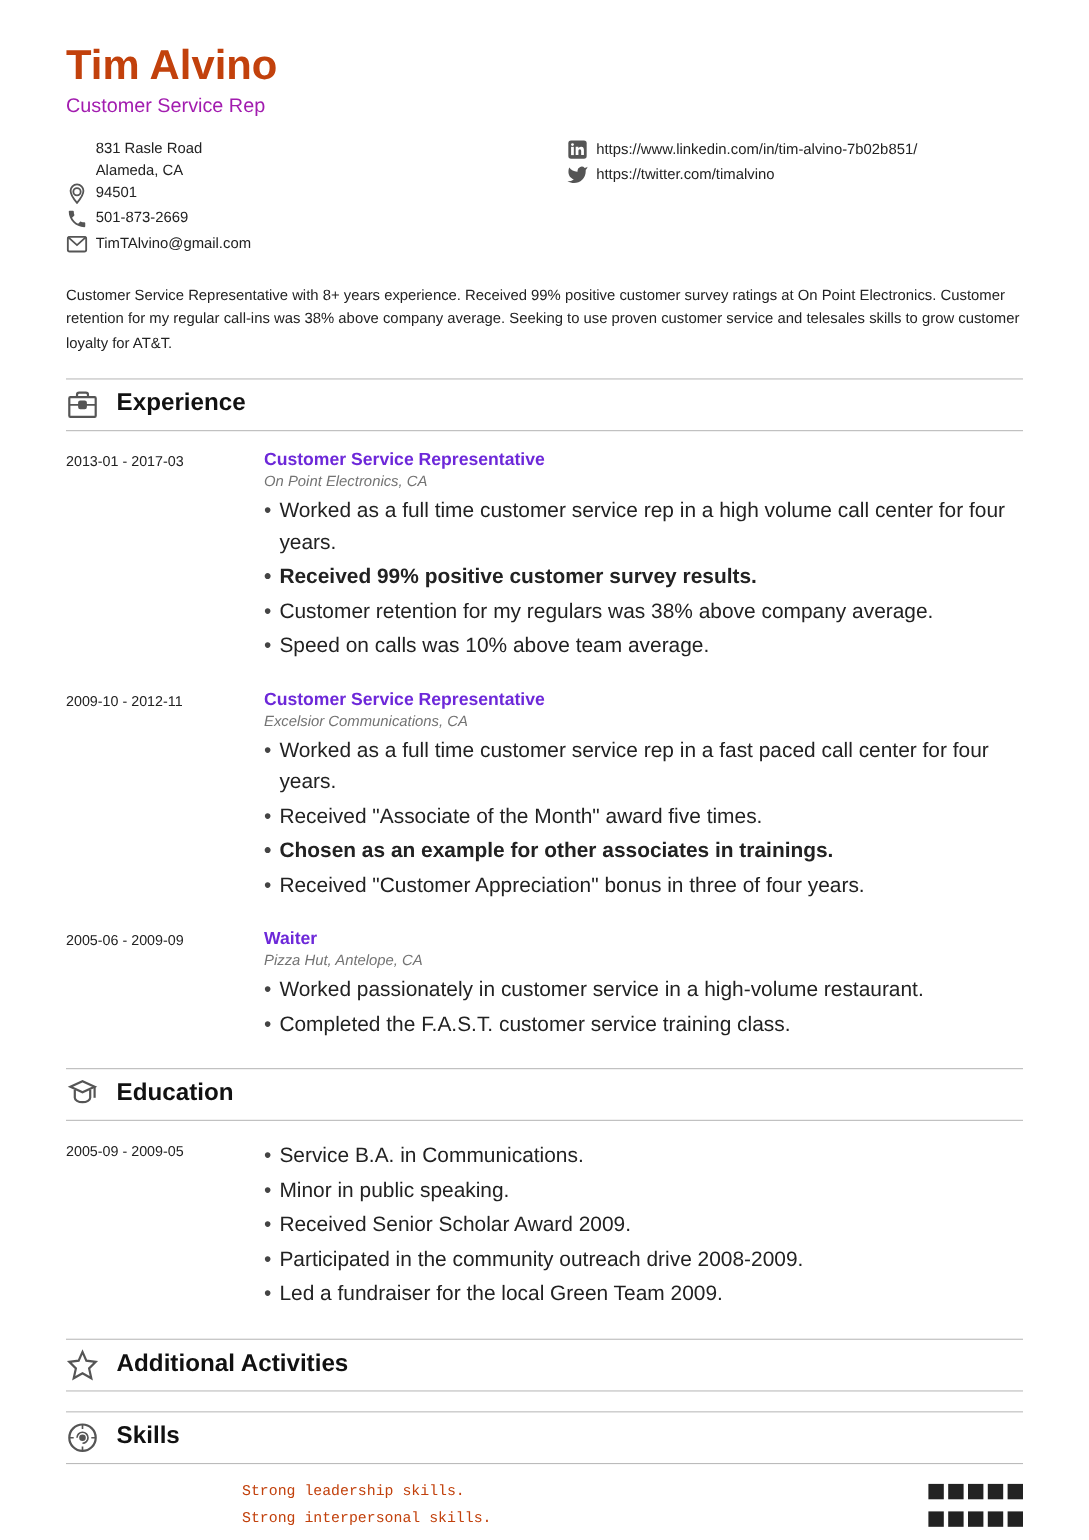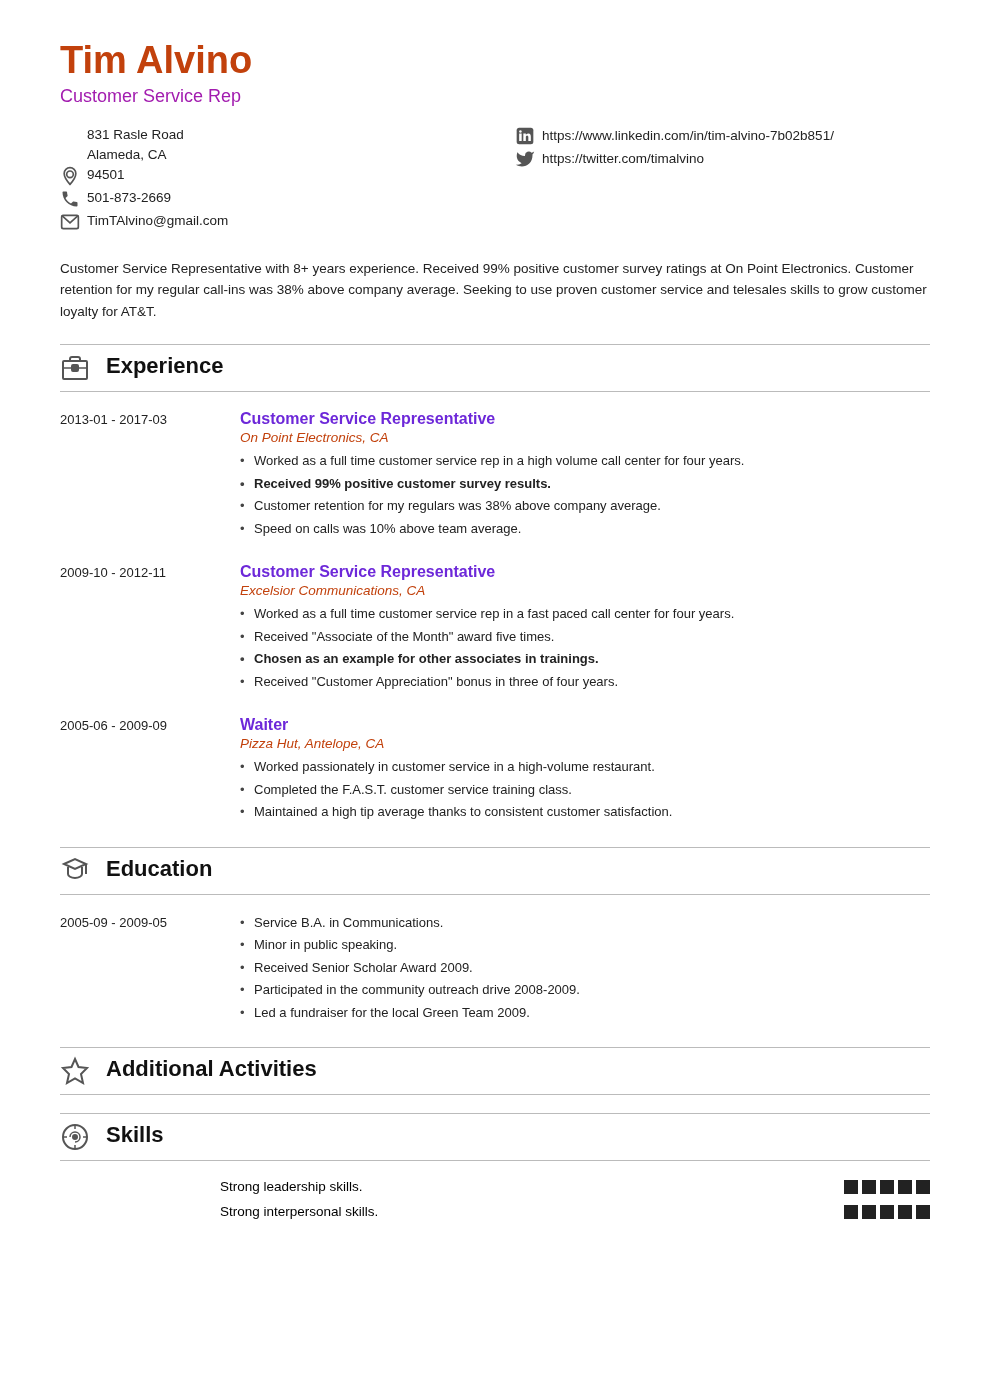--- a/index.html
+++ b/index.html
@@ -86,29 +86,29 @@
     .entry-content {}
     .entry-role {
       font-size: 16px;
       font-weight: 900;
       color: #6d28d9;
       margin-bottom: 2px;
     }
     .entry-company {
       font-style: italic;
       font-size: 13.5px;
-      color: #c2410c;
+      color: #737373;
       margin-bottom: 6px;
     }
     .entry-bullets {
       list-style: none;
       padding: 0;
     }
     .entry-bullets li {
-      font-size: 13px;
+      font-size: 19px;
       color: #222;
       line-height: 1.5;
       margin-bottom: 3px;
       padding-left: 14px;
       position: relative;
     }
     .entry-bullets li::before {
       content: "•";
       position: absolute;
       left: 0;
@@ -122,21 +122,22 @@
     }
     .skill-row {
       display: flex;
       align-items: center;
       margin-bottom: 10px;
       padding-left: 160px;
     }
     .skill-text {
       flex: 1;
       font-size: 13.5px;
-      color: #000000;
+      color: #c2410c;
+      font-family: Liberation Mono, monospace;
     }
     .skill-rating {
       display: flex;
       gap: 4px;
     }
     .dot {
       width: 14px;
       height: 14px;
       background: #222;
       display: inline-block;
@@ -239,21 +240,20 @@
   </div>
 
   <div class="entry">
     <div class="entry-date">2005-06 - 2009-09</div>
     <div class="entry-content">
       <div class="entry-role">Waiter</div>
       <div class="entry-company">Pizza Hut, Antelope, CA</div>
       <ul class="entry-bullets">
         <li>Worked passionately in customer service in a high-volume restaurant.</li>
         <li>Completed the F.A.S.T. customer service training class.</li>
-        <li>Maintained a high tip average thanks to consistent customer satisfaction.</li>
       </ul>
     </div>
   </div>
 </div>
 
 <div class="section-header">
   <svg class="section-icon" viewBox="0 0 30 30" fill="none" stroke="#555" stroke-width="2">
     <path d="M4 8l11-5 11 5-11 5L4 8z" fill="none" stroke="#555" stroke-width="2"></path>
     <path d="M8 11v7c0 2 3 4 7 4s7-2 7-4v-7" fill="none" stroke="#555" stroke-width="2"></path>
     <line x1="26" y1="8" x2="26" y2="18" stroke="#555" stroke-width="2"></line>

